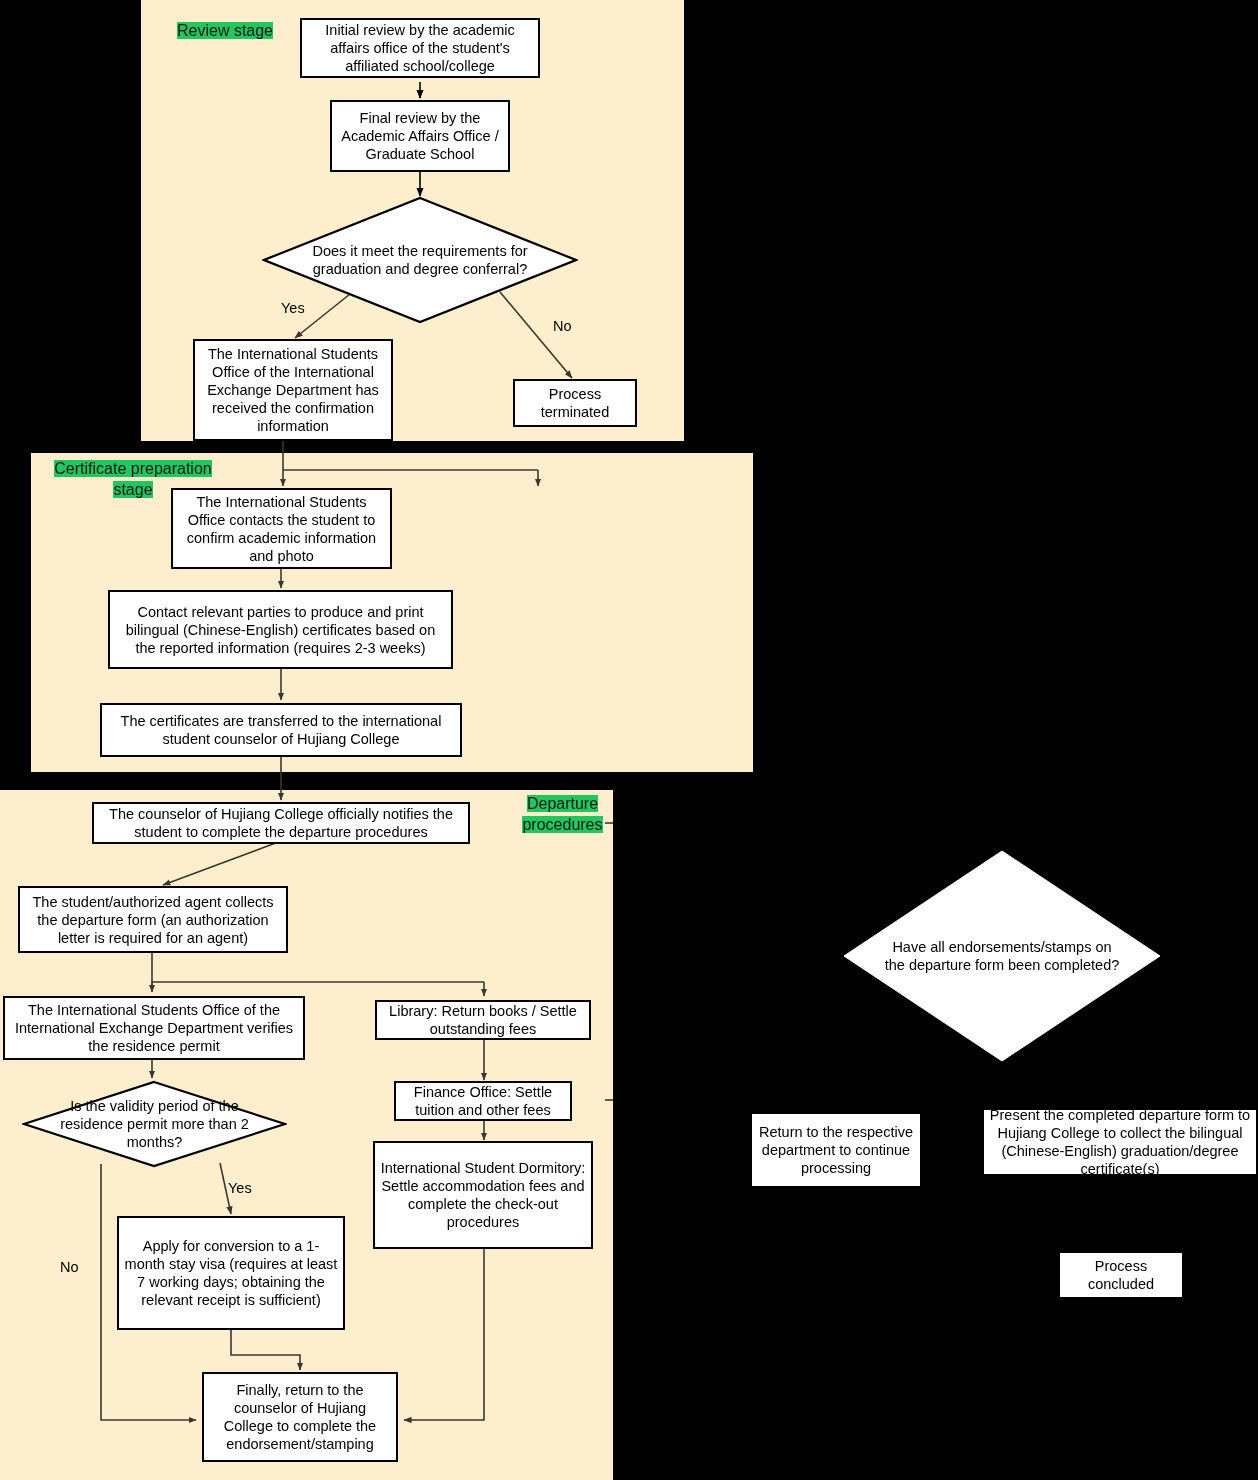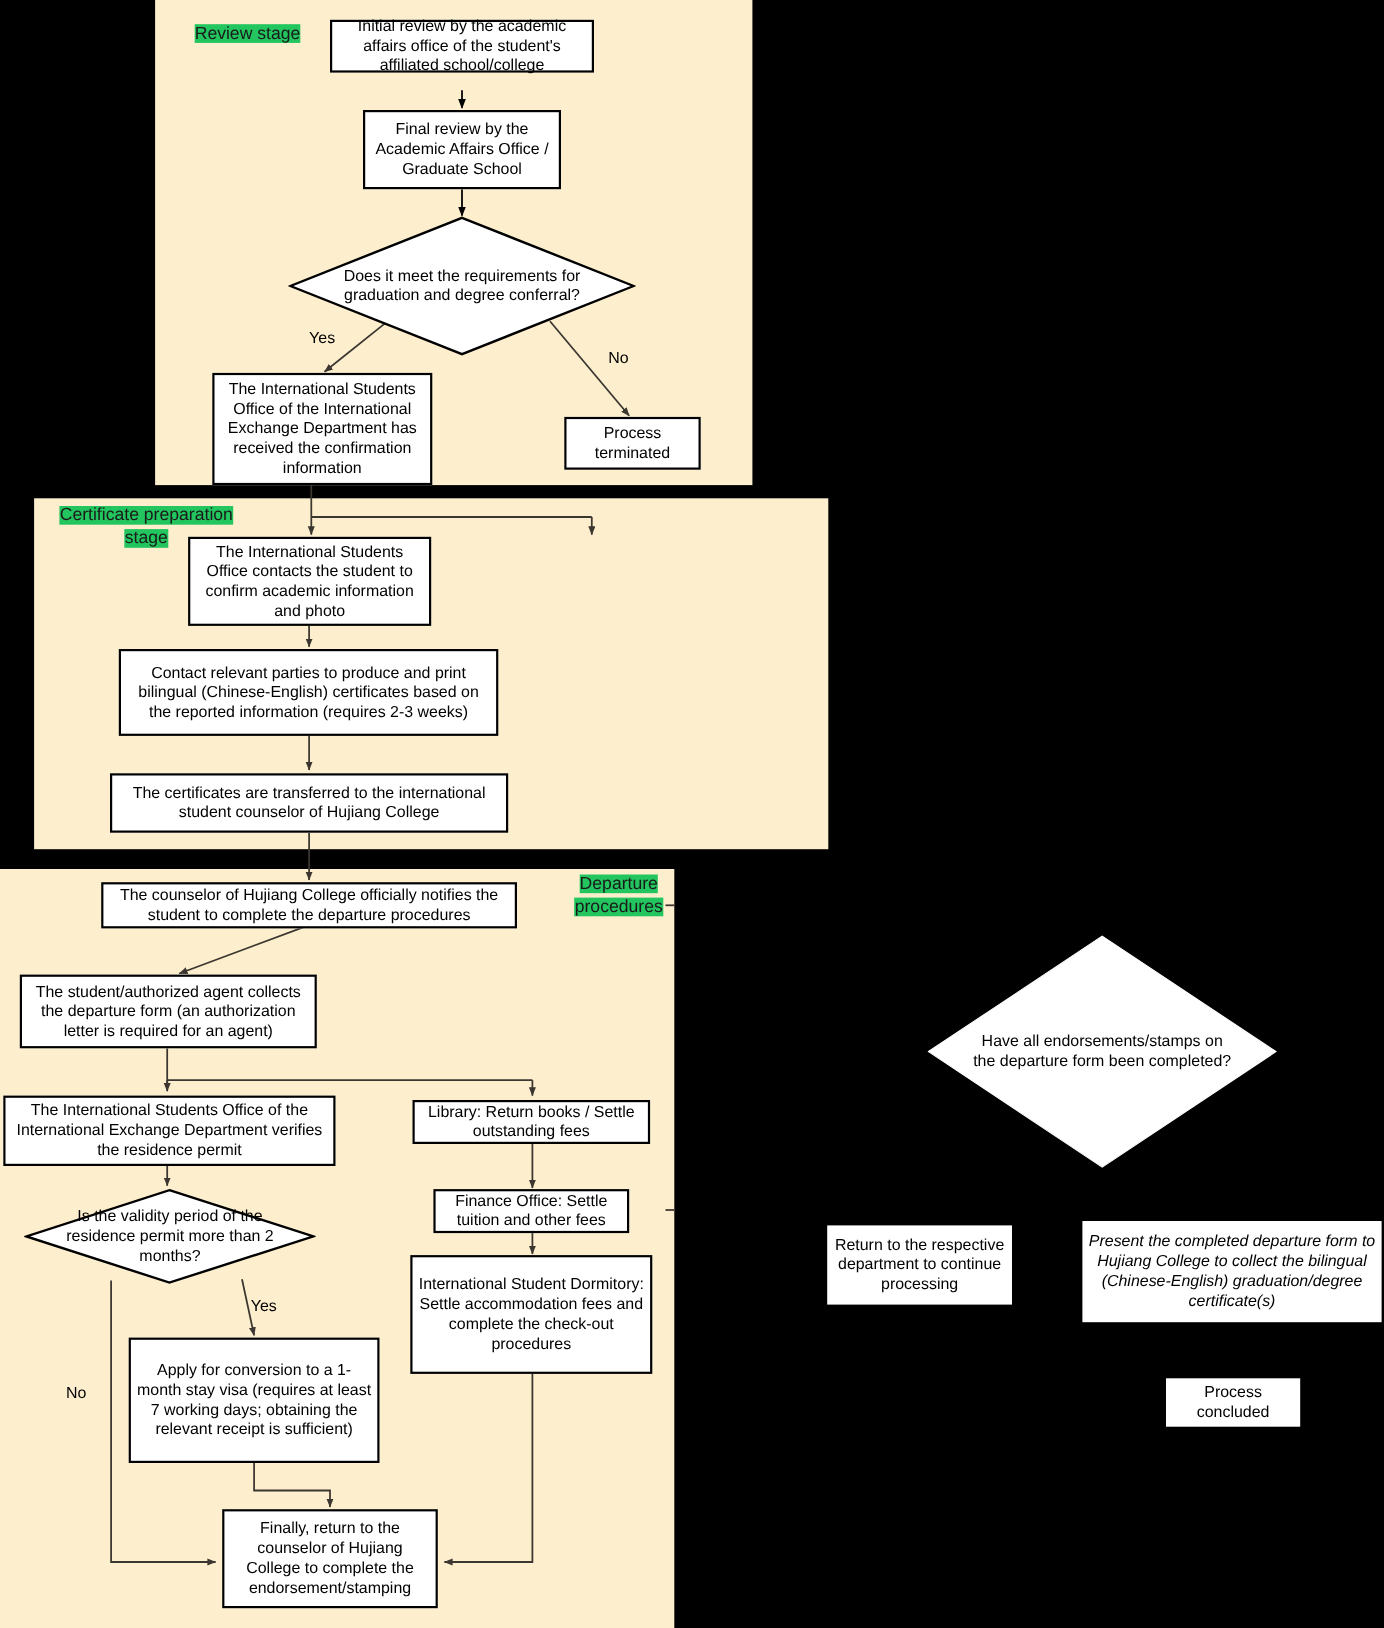--- a/index.html
+++ b/index.html
@@ -124,21 +124,21 @@
   <div class="stage-label" id="label-review">
     <span>Review stage</span>
   </div>
   <div class="stage-label" id="label-cert">
     <span>Certificate preparation stage</span>
   </div>
   <div class="stage-label" id="label-departure">
     <span>Departure procedures</span>
   </div>
 
-  <div class="node" style="left:300px;top:18px;width:240px;height:48px;justify-content:flex-end;">
+  <div class="node" style="left:300px;top:18px;width:240px;height:60px;justify-content:flex-end;">
     <span class="t">Initial review by the academic affairs office of the student's affiliated school/college</span>
   </div>
 
   <div class="node" style="left:330px;top:100px;width:180px;height:72px;">
     <span class="t">Final review by the Academic Affairs Office / Graduate School</span>
   </div>
 
   <div class="diamond" style="left:262px;top:196px;width:316px;height:128px;">
     <svg width="316" height="128" viewBox="0 0 316 128">
       <polygon points="158,2 314,64 158,126 2,64" fill="#ffffff" stroke="#000" stroke-width="2.2"></polygon>
@@ -216,21 +216,21 @@
     <svg width="318" height="212" viewBox="0 0 318 212">
       <polygon points="159,1 317,106 159,211 1,106" fill="#ffffff" stroke="#ffffff" stroke-width="1"></polygon>
     </svg>
     <div class="dtext">Have all endorsements/stamps on the departure form been completed?</div>
   </div>
 
   <div class="node noborder" style="left:752px;top:1114px;width:168px;height:72px;">
     <span class="t">Return to the respective department to continue processing</span>
   </div>
 
-  <div class="node noborder" style="left:984px;top:1110px;width:272px;height:92px;font-style:italic;">
+  <div class="node noborder" style="left:984px;top:1110px;width:272px;height:64px;">
     <span class="t">Present the completed departure form to Hujiang College to collect the bilingual (Chinese-English) graduation/degree certificate(s)</span>
   </div>
 
   <div class="node noborder" style="left:1060px;top:1253px;width:122px;height:44px;">
     <span class="t">Process concluded</span>
   </div>
 
 </div>
 
 </body></html>

